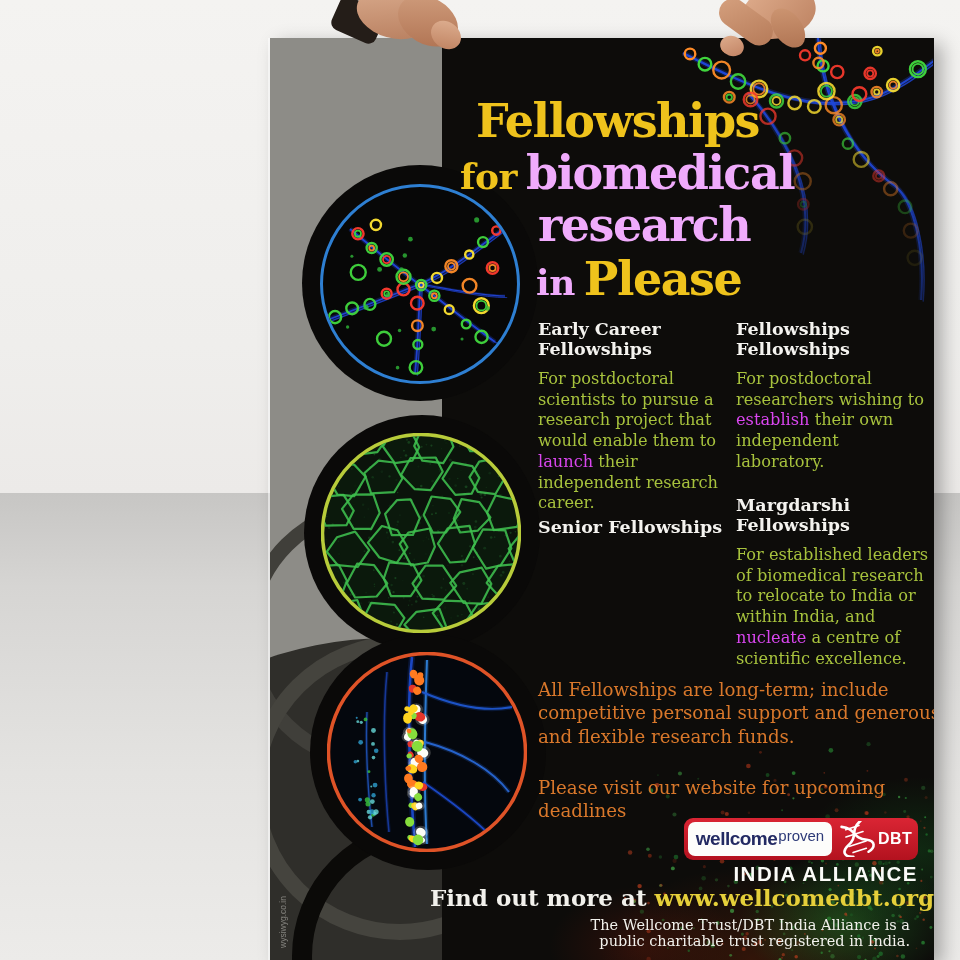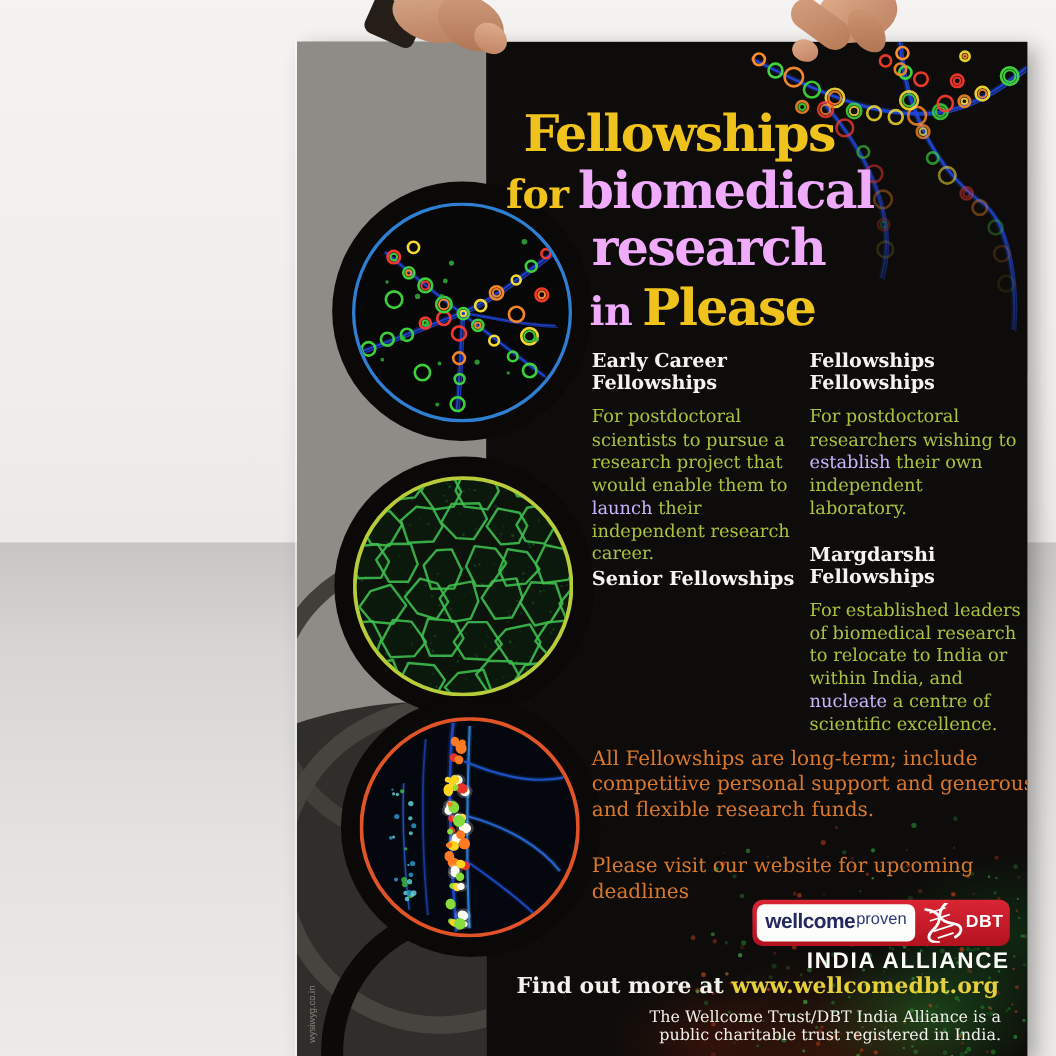--- a/index.html
+++ b/index.html
@@ -66,21 +66,21 @@
   .yellow{color:#efc31c;} .white{color:#f0abfc;}
   .t-big{font-size:46px;font-weight:bold;letter-spacing:-1.5px;}
   .t-small{font-size:36px;font-weight:bold;letter-spacing:-.5px;}
   .t1{left:206px;top:60px;}
   .t2{left:190px;top:112px;} .t3{left:268px;top:164px;} .t4{left:266px;top:218px;}
   .baseline-row{display:flex;align-items:baseline;gap:9px;}
   
   .card{position:absolute;z-index:6;}
   .card h3{margin:0 0 9px 0;font-size:17.5px;line-height:1.14;color:#f4f3ef;font-weight:bold;}
   .card p{margin:0;font-size:16.2px;line-height:1.28;color:#a7c23d;}
-  .seg-white{color:#c4b5fd;}
+  .seg-white{color:#d946ef;}
   .card-early{left:268px;top:282px;width:190px;}
   .card-intermediate{left:466px;top:282px;width:192px;}
   .card-senior{left:268px;top:480px;width:196px;}
   .card-margdarshi{left:466px;top:458px;width:196px;}
   
   .notes{position:absolute;left:268px;top:640px;width:406px;z-index:6;}
   .notes p{margin:0;font-size:18.2px;line-height:1.28;color:#d9782b;}
   .notes .p2{margin-top:28px;}
   
   .logo{position:absolute;left:414px;top:780px;width:234px;height:42px;z-index:6;
@@ -90,21 +90,21 @@
         display:flex;align-items:center;justify-content:center;font-family:"Liberation Sans",sans-serif;}
   .lw{font-weight:bold;color:#232a63;font-size:19px;letter-spacing:-.5px;}
   .lt{color:#2d3a78;font-size:15px;margin-left:1px;position:relative;top:-4px;}
   .logo-dna{width:44px;height:36px;margin-left:2px;}
   .logo-dbt{font-family:"Liberation Sans",sans-serif;font-weight:bold;color:#fff;font-size:16px;
         letter-spacing:.5px;margin-left:0;}
   .alliance{position:absolute;left:300px;top:824px;width:348px;text-align:right;z-index:6;
         font-family:"Liberation Sans",sans-serif;font-weight:bold;font-size:20.5px;
         letter-spacing:1.5px;color:#fbfbf8;}
   .findout{position:absolute;left:160px;top:846px;width:478px;text-align:right;z-index:6;
-        font-size:20px;font-weight:600;color:#f2f1ec;white-space:nowrap;}
+        font-size:23px;font-weight:600;color:#f2f1ec;white-space:nowrap;}
   .findout .site{color:#e5cf3a;}
   .legal{position:absolute;left:160px;width:480px;text-align:right;z-index:6;
         font-size:14.5px;color:#f2f1ec;}
   .legal1{top:853px;margin-top:26px;} .legal2{top:895px;}
   .watermark{position:absolute;left:8px;top:910px;z-index:6;color:#85847f;
         font-family:"Liberation Sans",sans-serif;font-size:8.5px;
         transform:rotate(-90deg);transform-origin:0 0;white-space:nowrap;}
 </style>
 </head>
 <body>

